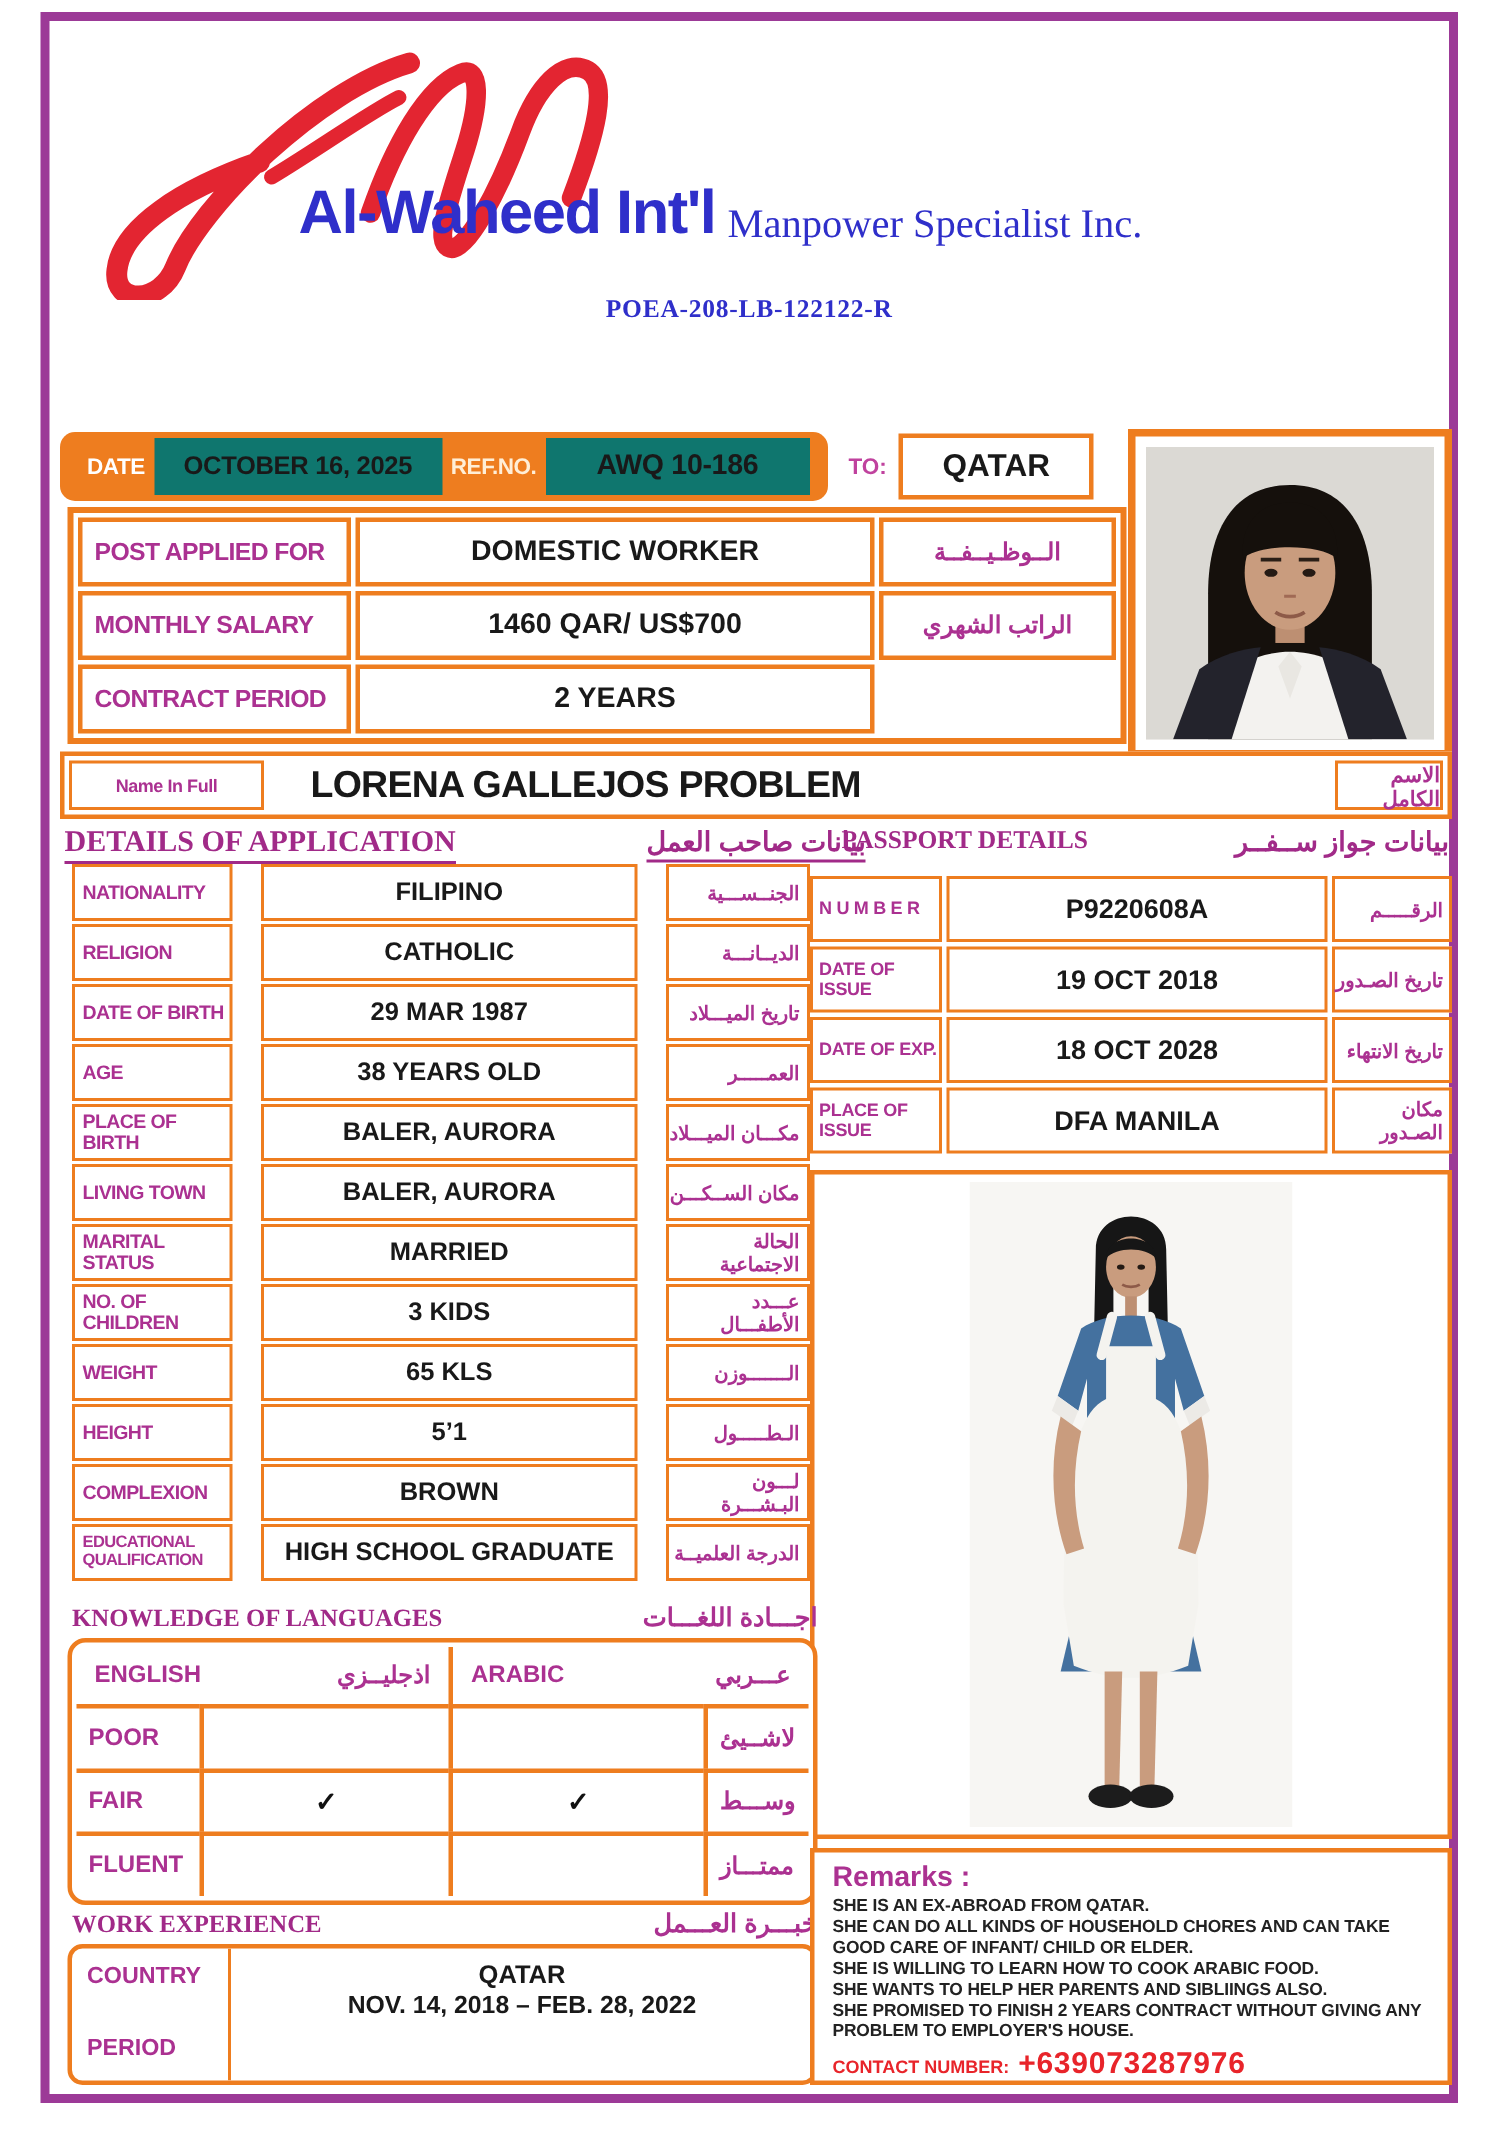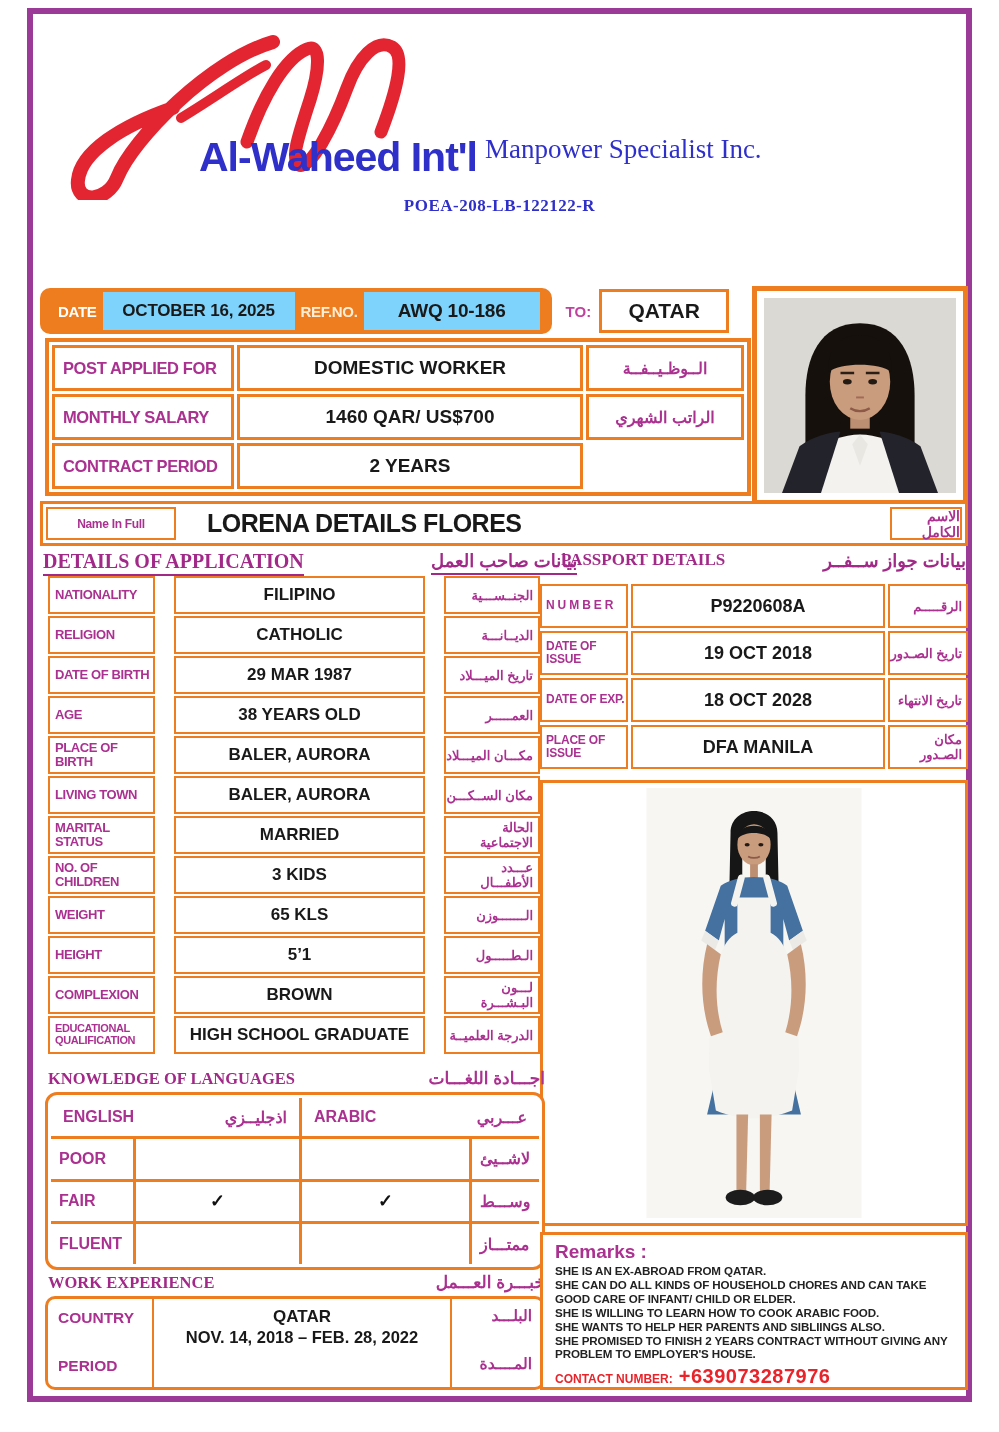--- a/index.html
+++ b/index.html
@@ -12,31 +12,31 @@
     --ink:#191919;
   }
   *{margin:0;padding:0;box-sizing:border-box;}
   body{width:999px;height:1432px;background:#fff;position:relative;
        font-family:"Liberation Sans",sans-serif;overflow:hidden;}
   .frame{position:absolute;left:27px;top:8px;width:945px;height:1394px;
          border:6px solid var(--purple);background:#fff;}
   
   .hdr{position:absolute;left:0;top:0;width:100%;height:262px;}
   .logo{position:absolute;left:28px;top:6px;}
-  .title-line{position:absolute;left:166px;top:120px;display:flex;align-items:flex-start;white-space:nowrap;}
+  .title-line{position:absolute;left:166px;top:104px;display:flex;align-items:flex-end;white-space:nowrap;}
   .title-bold{color:var(--blue);font-size:41px;font-weight:bold;letter-spacing:-1px;}
   .title-serif{color:var(--blue);font-family:"Liberation Serif",serif;font-size:27px;margin-left:8px;}
   .license{position:absolute;left:0;top:182px;width:100%;text-align:center;
            color:var(--blue);font-family:"Liberation Serif",serif;font-weight:bold;font-size:17px;letter-spacing:.5px;}
   
   .meta{position:absolute;left:7px;top:274px;height:46px;display:flex;align-items:center;}
   .meta-bar{display:flex;align-items:center;background:var(--orange);height:46px;padding:12px;border-radius:10px;}
   .meta-bar .lbl{color:#fff;font-weight:bold;font-size:15px;padding:0 6px;letter-spacing:-.3px;}
   .meta-bar .lbl.ref{color:#ffeed6;}
-  .wbox{background:#7dd3fc;height:38px;display:flex;align-items:center;justify-content:center;
+  .wbox{background:#0f766e;height:38px;display:flex;align-items:center;justify-content:center;
         font-weight:bold;font-size:17px;color:var(--ink);letter-spacing:-.2px;}
   .wbox.date{width:192px;}
   .wbox.ref{width:176px;font-size:19px;}
   .to-lbl{color:#c0429e;font-weight:bold;font-size:15px;margin-left:14px;}
   .qatar-box{margin-left:8px;width:130px;height:44px;border:3px solid var(--orange);
              display:flex;align-items:center;justify-content:center;font-weight:bold;font-size:21px;color:var(--ink);}
   
   .job{position:absolute;left:12px;top:324px;width:706px;height:158px;border:4px solid var(--orange);
        padding:3px;display:grid;grid-template-rows:repeat(3,1fr);gap:3px;background:#fff;}
   .job-row{display:grid;grid-template-columns:182px 1fr 158px;gap:3px;}
@@ -187,21 +187,21 @@
         <path d="M42 200 L 50 162 C 64 146, 84 140, 100 140 C 116 140, 136 146, 150 162 L 158 200 Z" fill="#f3f2ef"></path>
         <path d="M20 200 L 38 152 C 52 142, 68 138, 80 137 L 60 200 Z" fill="#23232c"></path>
         <path d="M180 200 L 162 152 C 148 142, 132 138, 120 137 L 140 200 Z" fill="#23232c"></path>
         <path d="M100 140 L 92 150 L 100 172 L 108 150 Z" fill="#e9e7e2"></path>
       </svg>
     </div>
   </div>
 
   <div class="name-row">
     <div class="name-lab">Name In Full</div>
-    <div class="name-val">LORENA DETAILS FLORES</div>
+    <div class="name-val">LORENA GALLEJOS PROBLEM</div>
     <div class="name-ar">الاسم الكامل</div>
   </div>
 
   <div class="sec-heads">
     <span class="sh-en sh1">DETAILS OF APPLICATION</span>
     <span class="sh1ar">بيانات صاحب العمل</span>
     <span class="sh-en sh2">PASSPORT DETAILS</span>
     <span class="sh2ar">بيانات جواز ســفــر</span>
   </div>
 
@@ -349,24 +349,20 @@
   </div>
   <div class="work">
     <div class="wk-lab">
       <span>COUNTRY</span>
       <span>PERIOD</span>
     </div>
     <div class="wk-mid">
       <span class="wk-country">QATAR</span>
       <span class="wk-period">NOV. 14, 2018 – FEB. 28, 2022</span>
     </div>
-    <div class="wk-ar">
-      <span>البلـــد</span>
-      <span>المــــدة</span>
-    </div>
   </div>
 
   <div class="remarks">
     <div class="rm-title">Remarks :</div>
     <div class="rm-line">SHE IS AN EX-ABROAD FROM QATAR.</div>
     <div class="rm-line">SHE CAN DO ALL KINDS OF HOUSEHOLD CHORES AND CAN TAKE GOOD CARE OF INFANT/ CHILD OR ELDER.</div>
     <div class="rm-line">SHE IS WILLING TO LEARN HOW TO COOK ARABIC FOOD.</div>
     <div class="rm-line">SHE WANTS TO HELP HER PARENTS AND SIBLIINGS ALSO.</div>
     <div class="rm-line">SHE PROMISED TO FINISH 2 YEARS CONTRACT WITHOUT GIVING ANY PROBLEM TO EMPLOYER'S HOUSE.</div>
     <div class="rm-contact">

